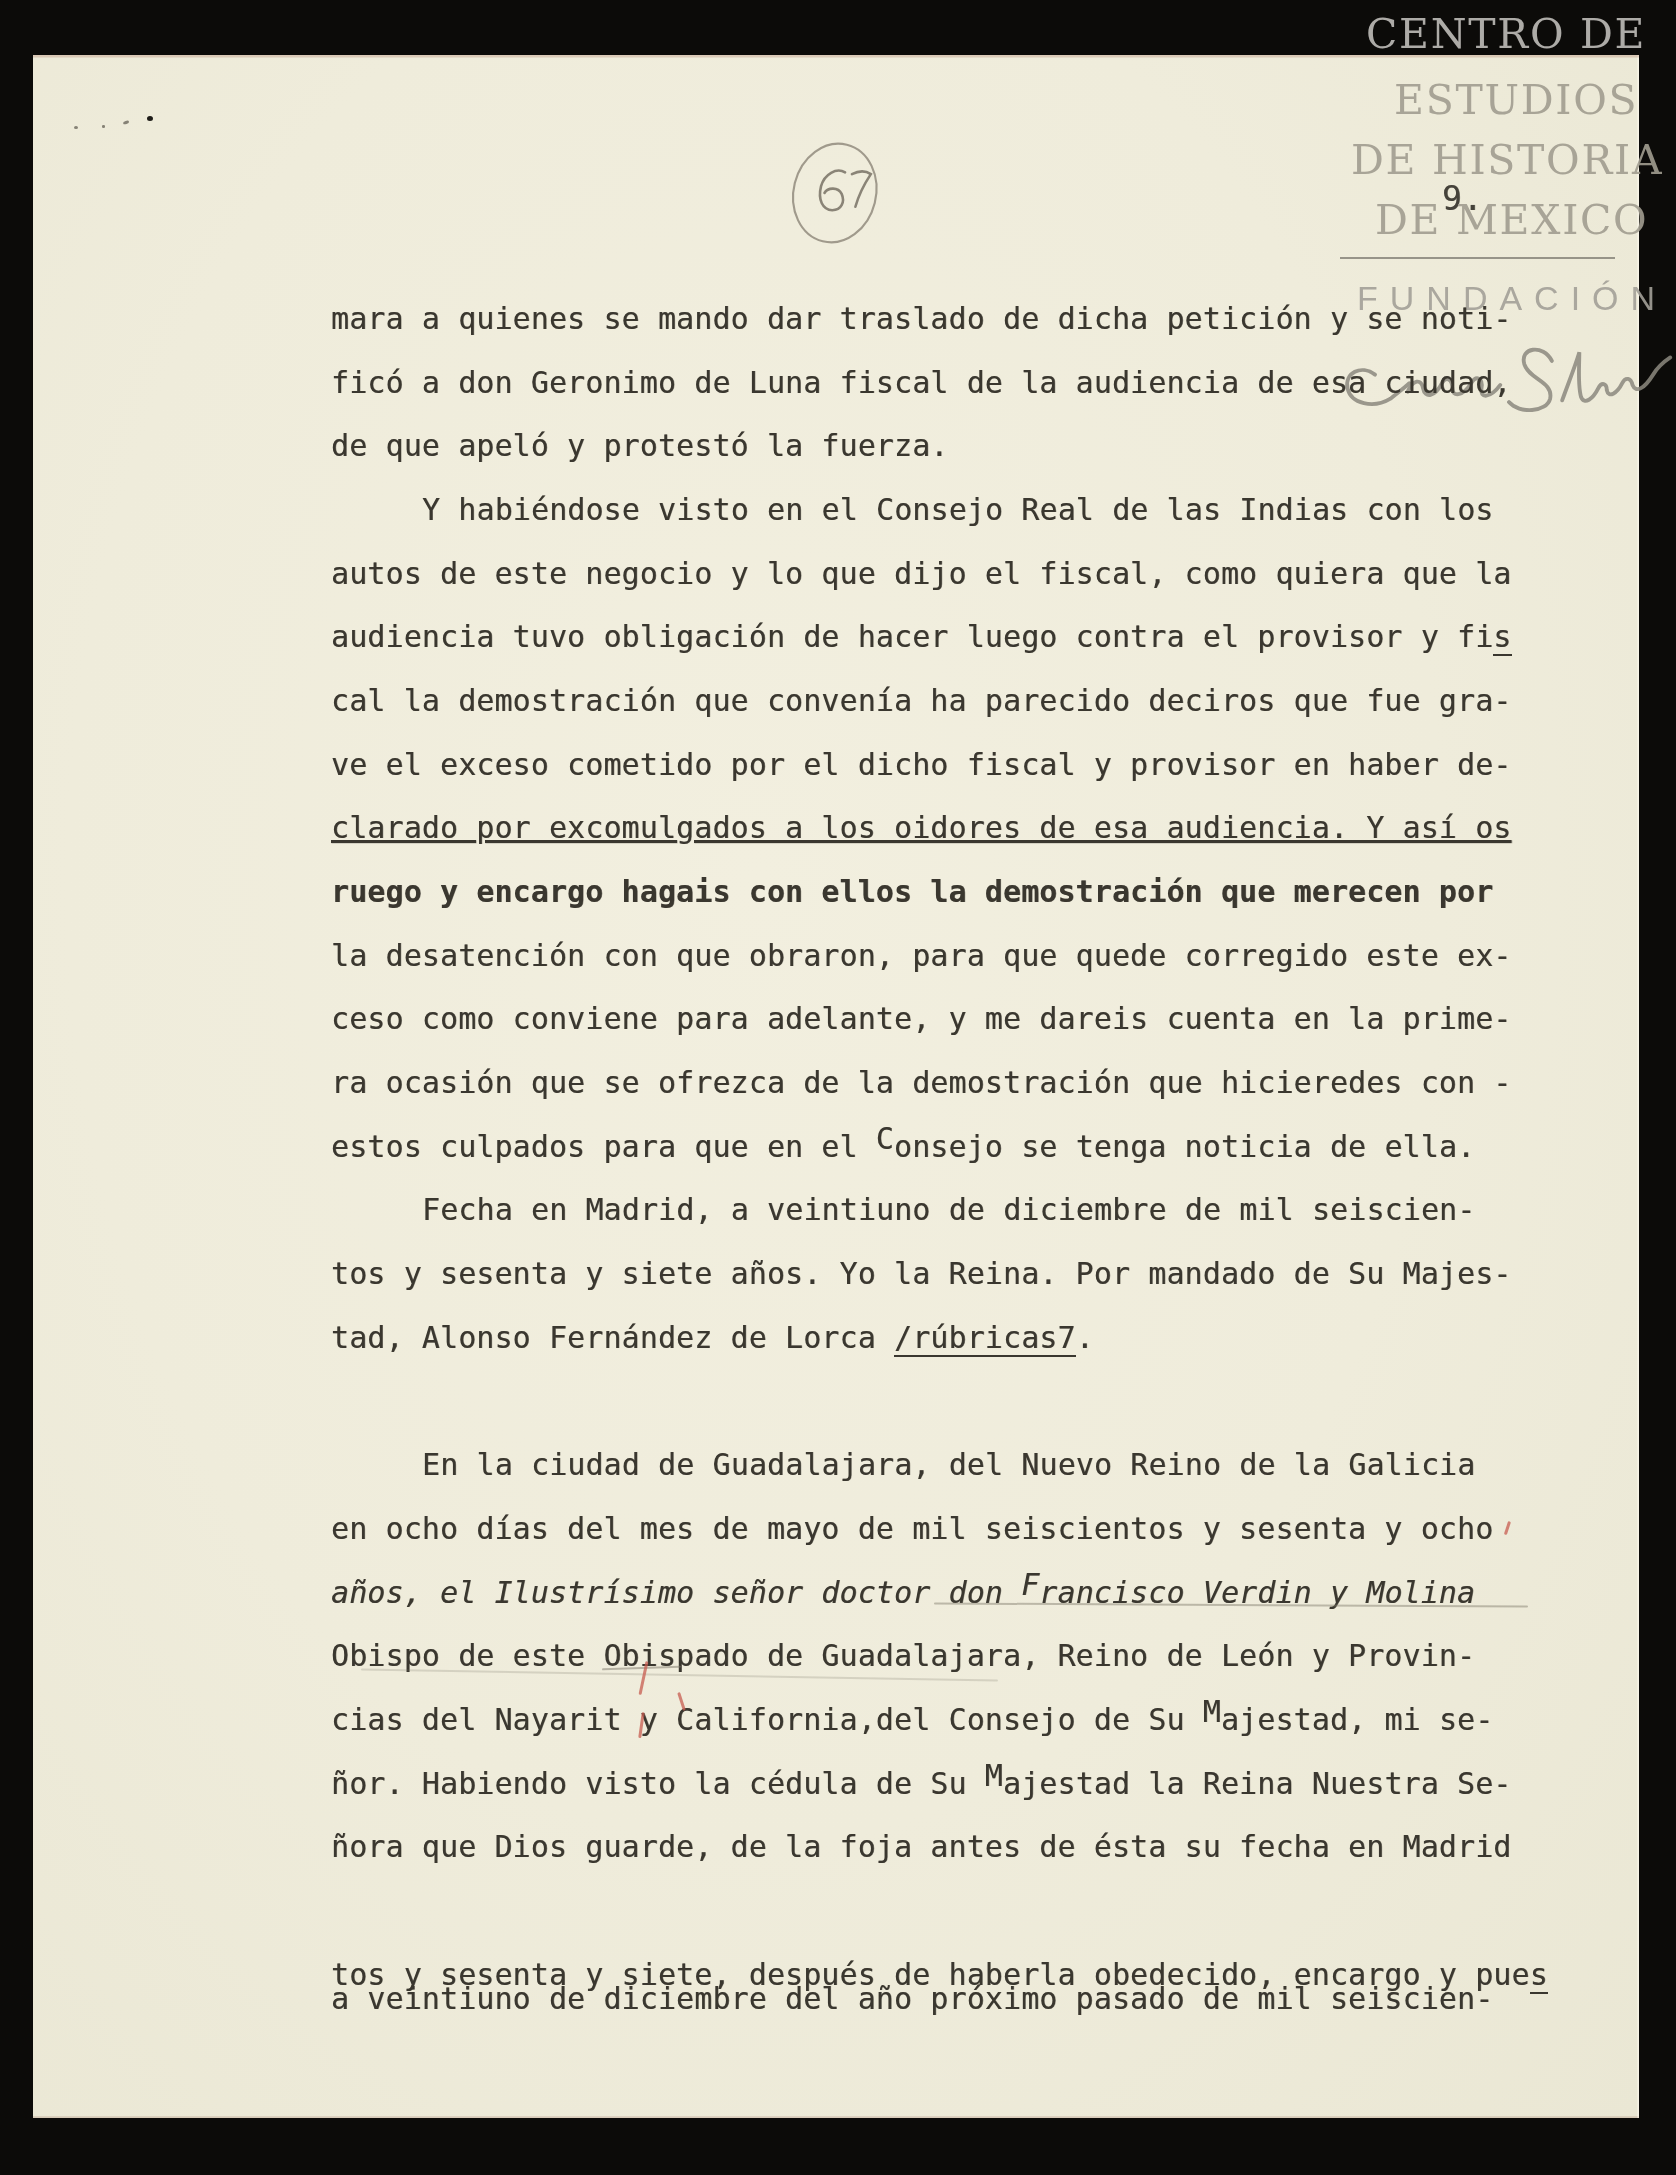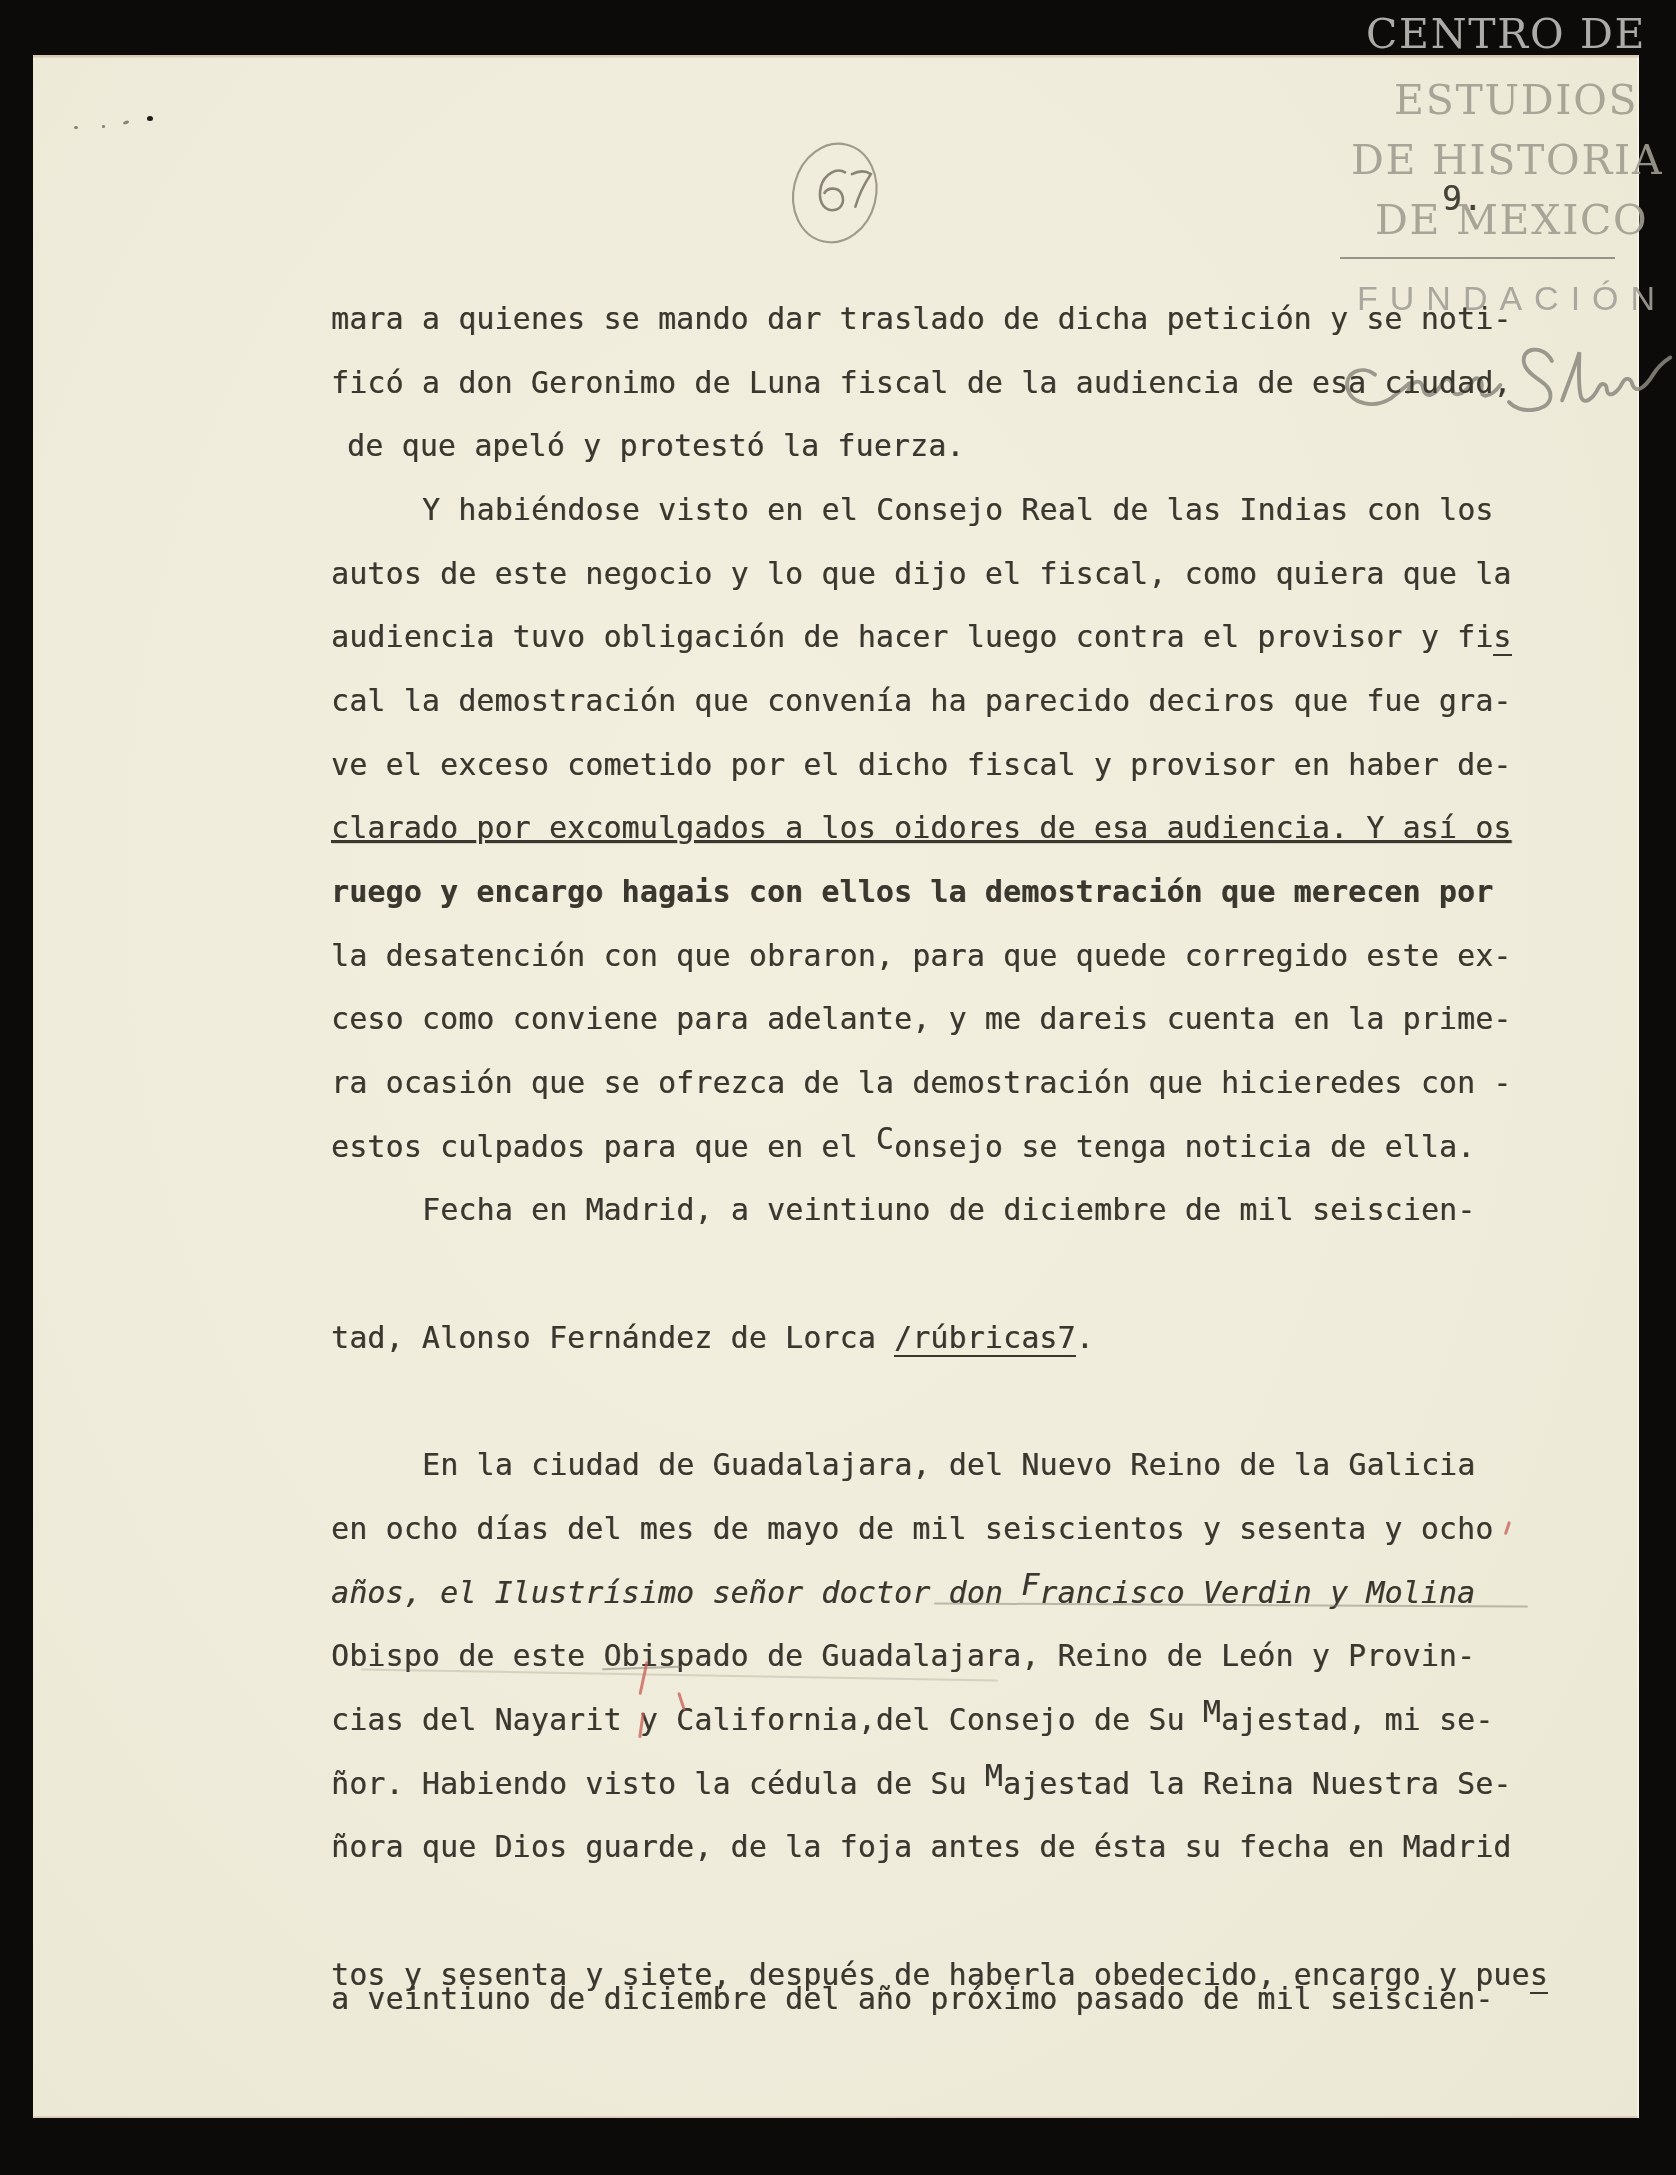--- a/index.html
+++ b/index.html
@@ -128,33 +128,34 @@
     <path d="M 46 52 C 30 40, 10 50, 14 68 C 18 86, 44 92, 64 80 C 74 72, 82 66, 86 62"></path>
     <path d="M 84 72 C 90 58, 100 56, 102 68 C 104 80, 116 78, 124 62 C 128 54, 136 56, 136 68 C 136 78, 148 78, 158 62 C 164 52, 172 56, 170 68 C 168 80, 180 80, 192 64"></path>
     <path d="M 252 36 C 242 16, 214 20, 220 40 C 226 58, 254 60, 250 80 C 246 96, 214 98, 202 84"></path>
     <path d="M 264 82 C 272 60, 280 40, 284 26 C 284 44, 282 64, 286 78 C 290 88, 300 80, 306 68 C 310 60, 316 62, 316 70 C 318 80, 328 74, 334 62 C 338 54, 344 56, 346 64 C 350 74, 360 68, 370 52 C 376 42, 384 36, 390 32"></path>
   </g>
 </svg>
 
 <div class="typed">
     <div class="tline" style="top: 301px;"><span>mara a quienes se mando dar traslado de dicha petición y se noti-</span></div>
     <div class="tline" style="top: 365px;"><span>ficó a don Geronimo de Luna fiscal de la audiencia de esa ciudad,</span></div>
-    <div class="tline" style="top: 428px; margin-left: 16px;"><span>de que apeló y protestó la fuerza.</span></div>
+    <div class="tline" style="top: 428px;"><span>de que apeló y protestó la fuerza.</span></div>
     <div class="tline indent" style="top: 492px;"><span>Y habiéndose visto en el Consejo Real de las Indias con los</span></div>
     <div class="tline" style="top: 556px;"><span>autos de este negocio y lo que dijo el fiscal, como quiera que la</span></div>
     <div class="tline" style="top: 619px;"><span>audiencia tuvo obligación de hacer luego contra el provisor y fi</span><span class="u">s</span></div>
     <div class="tline" style="top: 683px;"><span>cal la demostración que convenía ha parecido deciros que fue gra-</span></div>
     <div class="tline" style="top: 747px;"><span>ve el exceso cometido por el dicho fiscal y provisor en haber de-</span></div>
     <div class="tline" style="top: 810px; text-decoration: underline;"><span>clarado por excomulgados a los oidores de esa audiencia. Y así os</span></div>
     <div class="tline" style="top: 874px; font-weight: bold;"><span>ruego y encargo hagais con ellos la demostración que merecen por</span></div>
     <div class="tline" style="top: 938px;"><span>la desatención con que obraron, para que quede corregido este ex-</span></div>
     <div class="tline" style="top: 1001px;"><span>ceso como conviene para adelante, y me dareis cuenta en la prime-</span></div>
     <div class="tline" style="top: 1065px;"><span>ra ocasión que se ofrezca de la demostración que hicieredes con -</span></div>
     <div class="tline" style="top: 1129px;"><span>estos culpados para que en el </span><span class="sup">C</span><span>onsejo se tenga noticia de ella.</span></div>
     <div class="tline indent" style="top: 1192px;"><span>Fecha en Madrid, a veintiuno de diciembre de mil seiscien-</span></div>
+    <div class="tline" style="top: 1256px;"><span>tos y sesenta y siete años. Yo la Reina. Por mandado de Su Majes-</span></div>
     <div class="tline" style="top: 1320px;"><span>tad, Alonso Fernández de Lorca </span><span class="u">/rúbricas7</span><span>.</span></div>
     <div class="tline indent" style="top: 1447px;"><span>En la ciudad de Guadalajara, del Nuevo Reino de la Galicia</span></div>
     <div class="tline" style="top: 1511px;"><span>en ocho días del mes de mayo de mil seiscientos y sesenta y ocho</span></div>
     <div class="tline" style="top: 1575px; font-style: italic;"><span>años, el Ilustrísimo señor doctor don </span><span class="sup">F</span><span>rancisco Verdin y Molina</span></div>
     <div class="tline" style="top: 1638px;"><span>Obispo de este Obispado de Guadalajara, Reino de León y Provin-</span></div>
     <div class="tline" style="top: 1702px;"><span>cias del Nayarit y California,del Consejo de Su </span><span class="sup">M</span><span>ajestad, mi se-</span></div>
     <div class="tline" style="top: 1766px;"><span>ñor. Habiendo visto la cédula de Su </span><span class="sup">M</span><span>ajestad la Reina Nuestra Se-</span></div>
     <div class="tline" style="top: 1829px;"><span>ñora que Dios guarde, de la foja antes de ésta su fecha en Madrid</span></div>
     <div class="tline" style="top: 1981px;"><span>a veintiuno de diciembre del año próximo pasado de mil seiscien-</span></div>
     <div class="tline" style="top: 1957px;"><span>tos y sesenta y siete, después de haberla obedecido, encargo y pue</span><span class="u">s</span></div>

